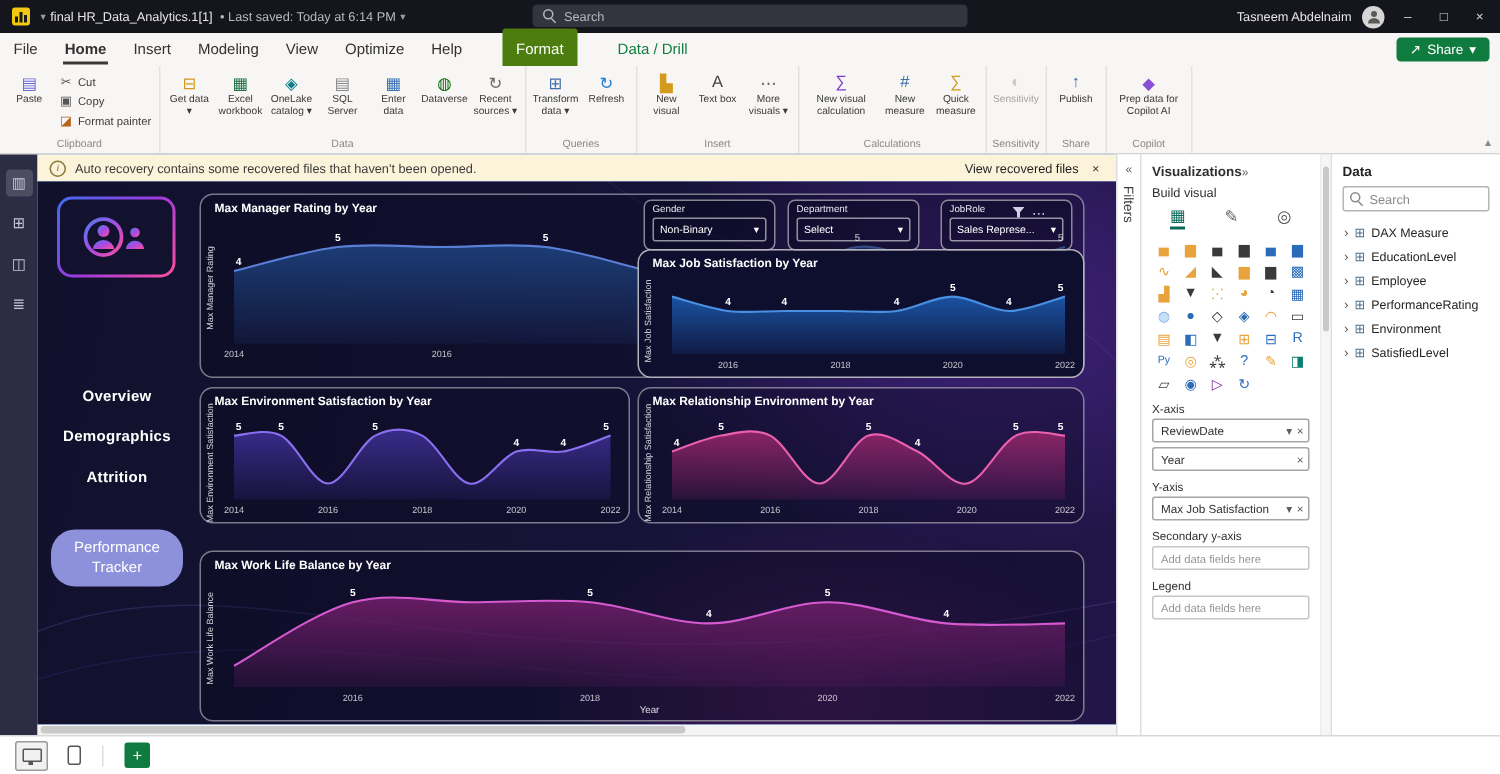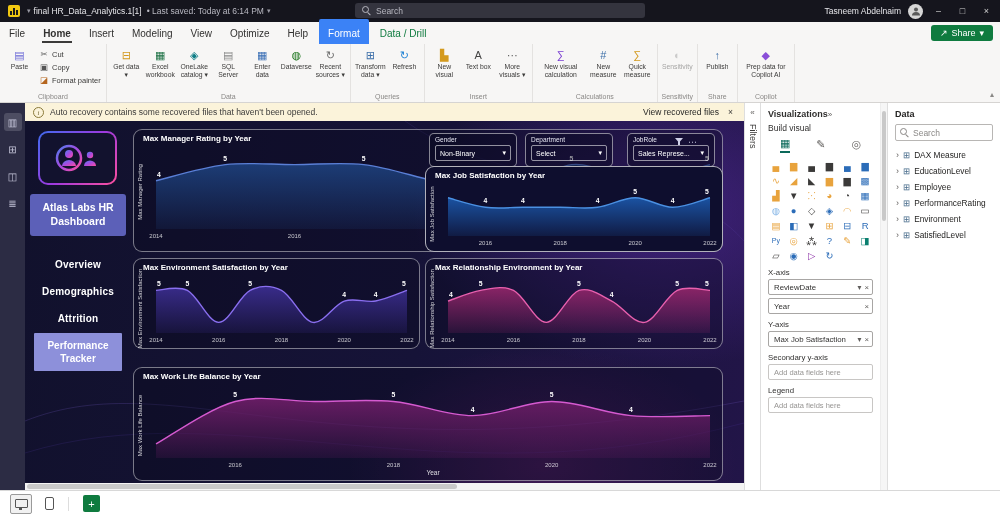--- a/index.html
+++ b/index.html
@@ -23,21 +23,21 @@
   .avatar{width:15px;height:15px;border-radius:50%;background:#d6d6d6;display:flex;align-items:center;justify-content:center;overflow:hidden}
   .winbtn{width:17px;text-align:center;font-size:9px;color:#d2d2d2}
 
   
   .mb{position:absolute;top:22px;left:0;width:100%;height:22px;background:#f7f6f5;display:flex;align-items:center;
       font-size:10px;color:#323130}
   #menu-tabs{display:flex;align-items:center;height:100%}
   .mtab{padding:0 9px;height:100%;display:flex;align-items:center;position:relative}
   .mtab.active{font-weight:bold}
   .mtab.active::after{content:"";position:absolute;left:8px;right:8px;bottom:1px;height:2px;background:#3b3a39}
-  .mtab.ctx-dark{background:#3b82f6;color:#fff;height:18px;border-radius:2px;margin:0 2px;padding:5px 9px}
+  .mtab.ctx-dark{background:#4d7c0f;color:#fff;height:18px;border-radius:2px;margin:0 18px;padding:5px 9px}
   .mtab.ctx-green{color:#0f7b3f;font-weight:normal}
   .share-btn{margin-left:auto;margin-right:7px;background:#0f7b3f;color:#fff;height:16px;border-radius:3px;
       display:flex;align-items:center;gap:4px;padding:0 9px;font-size:9px}
 
   
   .ribbon{position:absolute;top:44px;left:0;width:100%;height:59px;background:#f7f6f5;border-bottom:1px solid #d6d4d2;box-sizing:border-box}
   #ribbon-groups{display:flex;height:100%}
   .rgroup{display:flex;flex-direction:column;border-right:1px solid #e4e2e0;padding:2px 3px 0}
   .rbtns{display:flex;align-items:stretch;gap:1px;flex:1}
   .bigbtn{width:33px;display:flex;flex-direction:column;align-items:center;text-align:center;font-size:6.8px;
@@ -78,21 +78,21 @@
   .waves{position:absolute;inset:0}
 
   .logo-wrap{position:absolute;left:13px;top:10px;width:79px;height:54px;border-radius:10px;padding:2px;
       background:linear-gradient(135deg,#3f6cf0,#9c3ae0,#ff4f9e);box-sizing:border-box}
   .logo-in{width:100%;height:100%;border-radius:8px;background:#12122e;display:flex;align-items:center;justify-content:center}
   .dash-title{position:absolute;left:5px;top:73px;width:96px;height:42px;background:#5c60b8;border-radius:3px;
       color:#fff;font-weight:bold;font-size:10.5px;display:flex;align-items:center;justify-content:center;
       text-align:center;line-height:1.3;padding:2px;box-sizing:border-box}
   #dash-nav{position:absolute;left:4px;top:130px;width:98px;display:flex;flex-direction:column;align-items:center;color:#fff}
   .nav-item{font-weight:bold;font-size:10px;padding:8px 0;letter-spacing:.2px}
-  .nav-active{margin-top:1px;background:#8d90da;border-radius:1px;font-weight:bold;font-size:10px;text-align:center;
+  .nav-active{margin-top:21px;background:#8d90da;border-radius:16px;font-weight:normal;font-size:10px;text-align:center;
       padding:6px 6px;width:76px;line-height:1.3;box-sizing:content-box}
 
   .chart{position:absolute;border:1px solid rgba(255,255,255,.45);border-radius:9px;background:rgba(8,8,30,.35);box-sizing:border-box}
   .chart .chart-title{position:absolute;left:9px;top:4px;color:#fff;font-size:8px;font-weight:bold;white-space:nowrap}
   .chart .plot{position:absolute;left:2px;right:2px;top:15px;bottom:2px}
   .chart .plot svg{overflow:visible}
   #chart-0{left:108px;top:8px;width:590px;height:123px}
   #chart-1{left:400px;top:45px;width:298px;height:86px;background:#0e0e2e;border-color:rgba(255,255,255,.68);z-index:4}
   #chart-2{left:108px;top:137px;width:287px;height:91px}
   #chart-3{left:400px;top:137px;width:298px;height:91px}
@@ -378,21 +378,20 @@
             </linearGradient>
           </defs>
           <circle cx="17" cy="18" r="12" fill="none" stroke="url(#lg)" stroke-width="2.5"></circle>
           <circle cx="17" cy="14" r="4" fill="url(#lg)"></circle>
           <path d="M10,26 a7,6 0 0 1 14,0 Z" fill="url(#lg)"></path>
           <circle cx="38" cy="15" r="3.2" fill="url(#lg)"></circle>
           <path d="M32,26 a6,5.5 0 0 1 12,0 Z" fill="url(#lg)"></path>
         </svg>
       </div>
     </div>
-    <div class="dash-title">Atlas Labs HR Dashboard</div>
     <div id="dash-nav">
         <div class="nav-item">Overview</div>
         <div class="nav-item">Demographics</div>
         <div class="nav-item">Attrition</div>
         <div class="nav-active">Performance Tracker</div>
       </div>
 
     <div class="chart" id="chart-0">
       <div class="chart-title">Max Manager Rating by Year</div>
       <div class="plot"><svg width="584" height="104">

